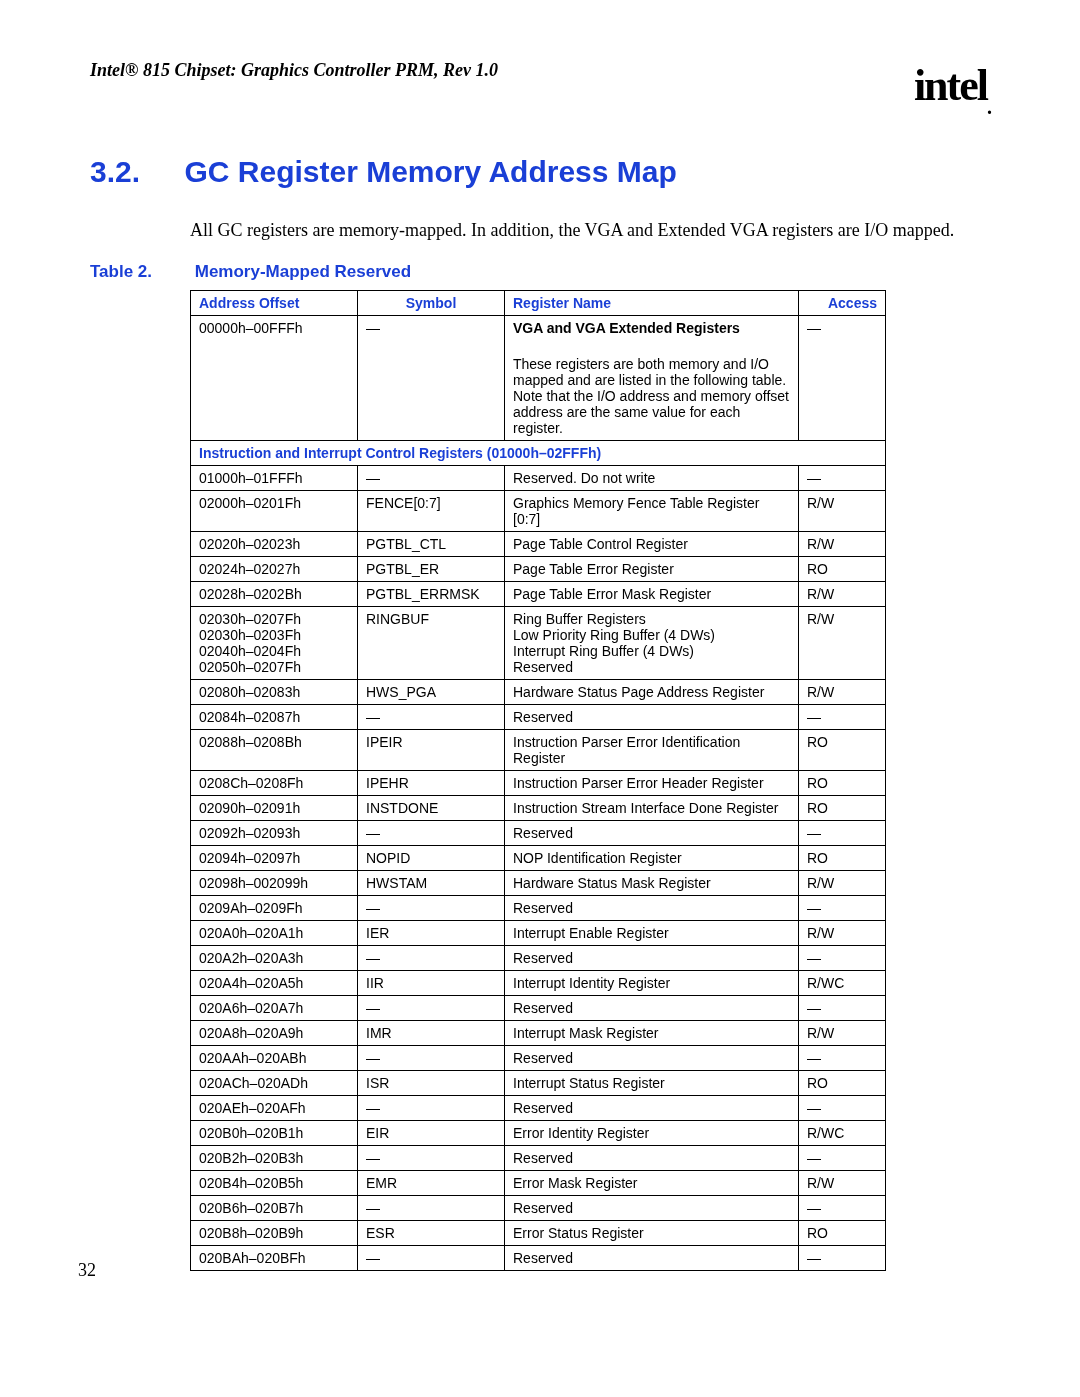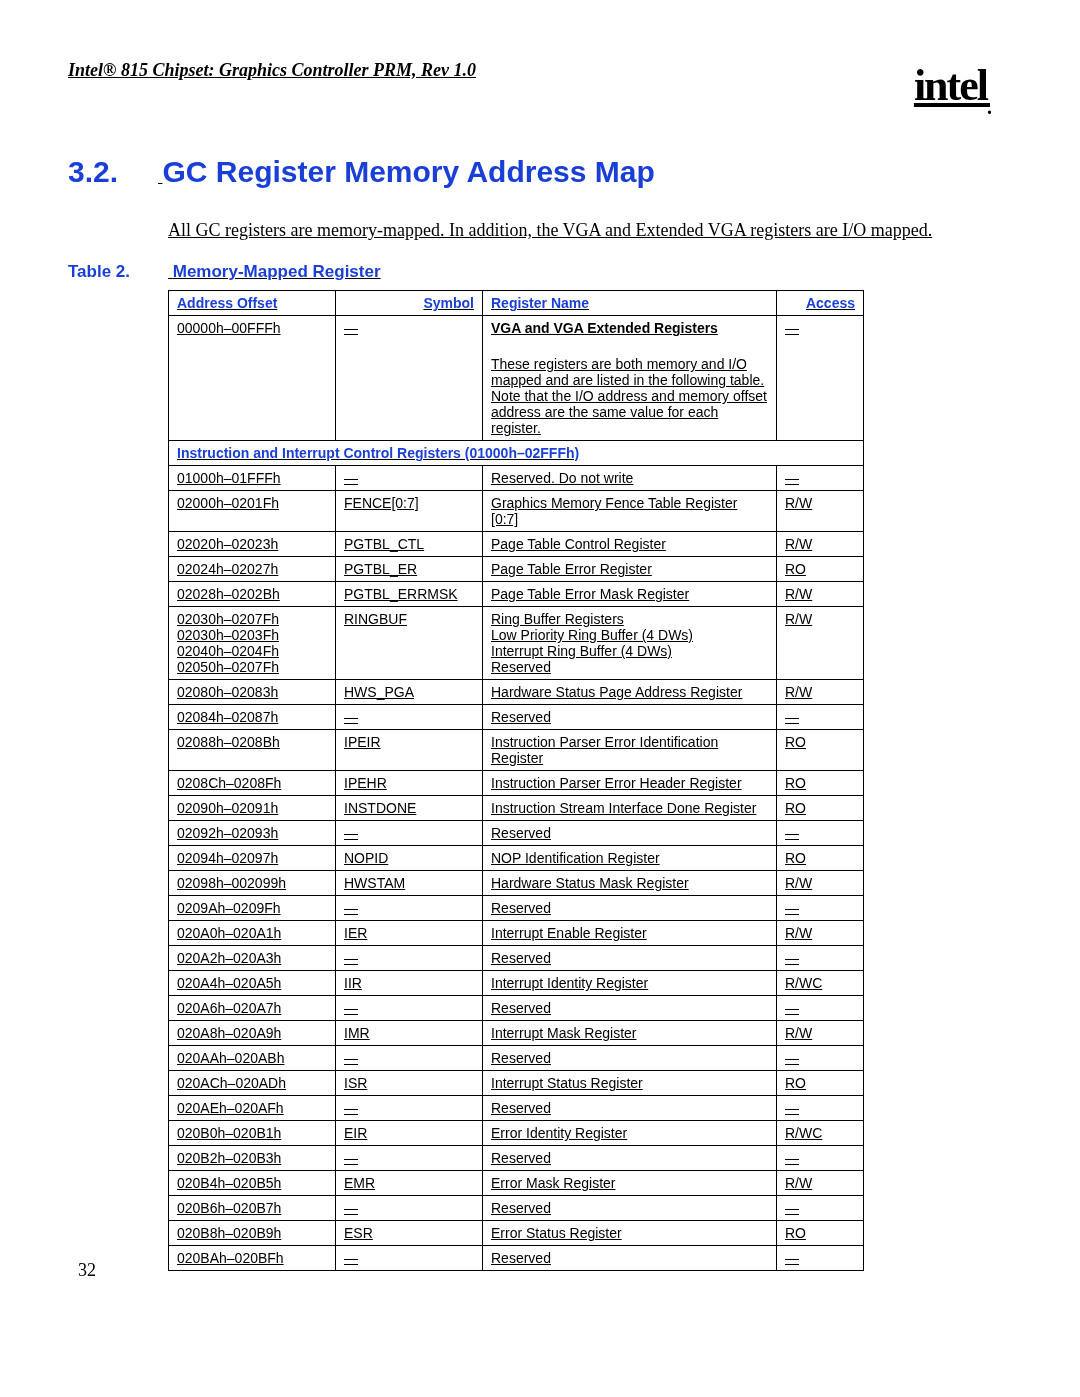--- a/index.html
+++ b/index.html
@@ -4,24 +4,23 @@
 <style>
   body {
     margin: 0;
     padding: 0;
     background: #fff;
     font-family: Arial, Helvetica, sans-serif;
     color: #000;
     width: 1080px;
   }
   .page {
-    padding: 60px 90px 40px 68px;
+    padding: 60px 90px 40px 90px;
     position: relative;
     box-sizing: border-box;
-    text-decoration: underline;
   }
   .header-row {
     display: flex;
     justify-content: space-between;
     align-items: flex-start;
     margin-bottom: 40px;
   }
   .doc-header {
     font-style: italic;
     font-weight: bold;
@@ -80,21 +79,21 @@
     padding: 4px 8px;
     text-align: left;
     vertical-align: top;
   }
   table.reg th {
     color: #1a3fd6;
     font-weight: bold;
     text-align: center;
   }
   table.reg th.col-addr { width: 150px; text-align: left;}
-  table.reg th.col-sym { width: 130px; text-align: right;}
+  table.reg th.col-sym { width: 130px; text-align: center;}
   table.reg th.col-name { text-align: left;}
   table.reg th.col-acc { width: 70px; text-align: right;}
   .section-row td {
     text-align: center;
     color: #1a3fd6;
     font-weight: bold;
   }
   .desc-title {
     font-weight: bold;
   }
@@ -125,21 +124,21 @@
 
   <div>
     <span class="section-num">3.2.</span>
     <span class="section-title">GC Register Memory Address Map</span>
   </div>
 
   <div class="body-text">All GC registers are memory-mapped. In addition, the VGA and Extended VGA registers are I/O mapped.</div>
 
   <div class="table-caption">
     <span class="caption-label">Table 2.</span>
-    <span>Memory-Mapped Register</span>
+    <span>Memory-Mapped Reserved</span>
   </div>
 
   <table class="reg">
     <thead>
       <tr>
         <th class="col-addr">Address Offset</th>
         <th class="col-sym">Symbol</th>
         <th class="col-name">Register Name</th>
         <th class="col-acc">Access</th>
       </tr>

